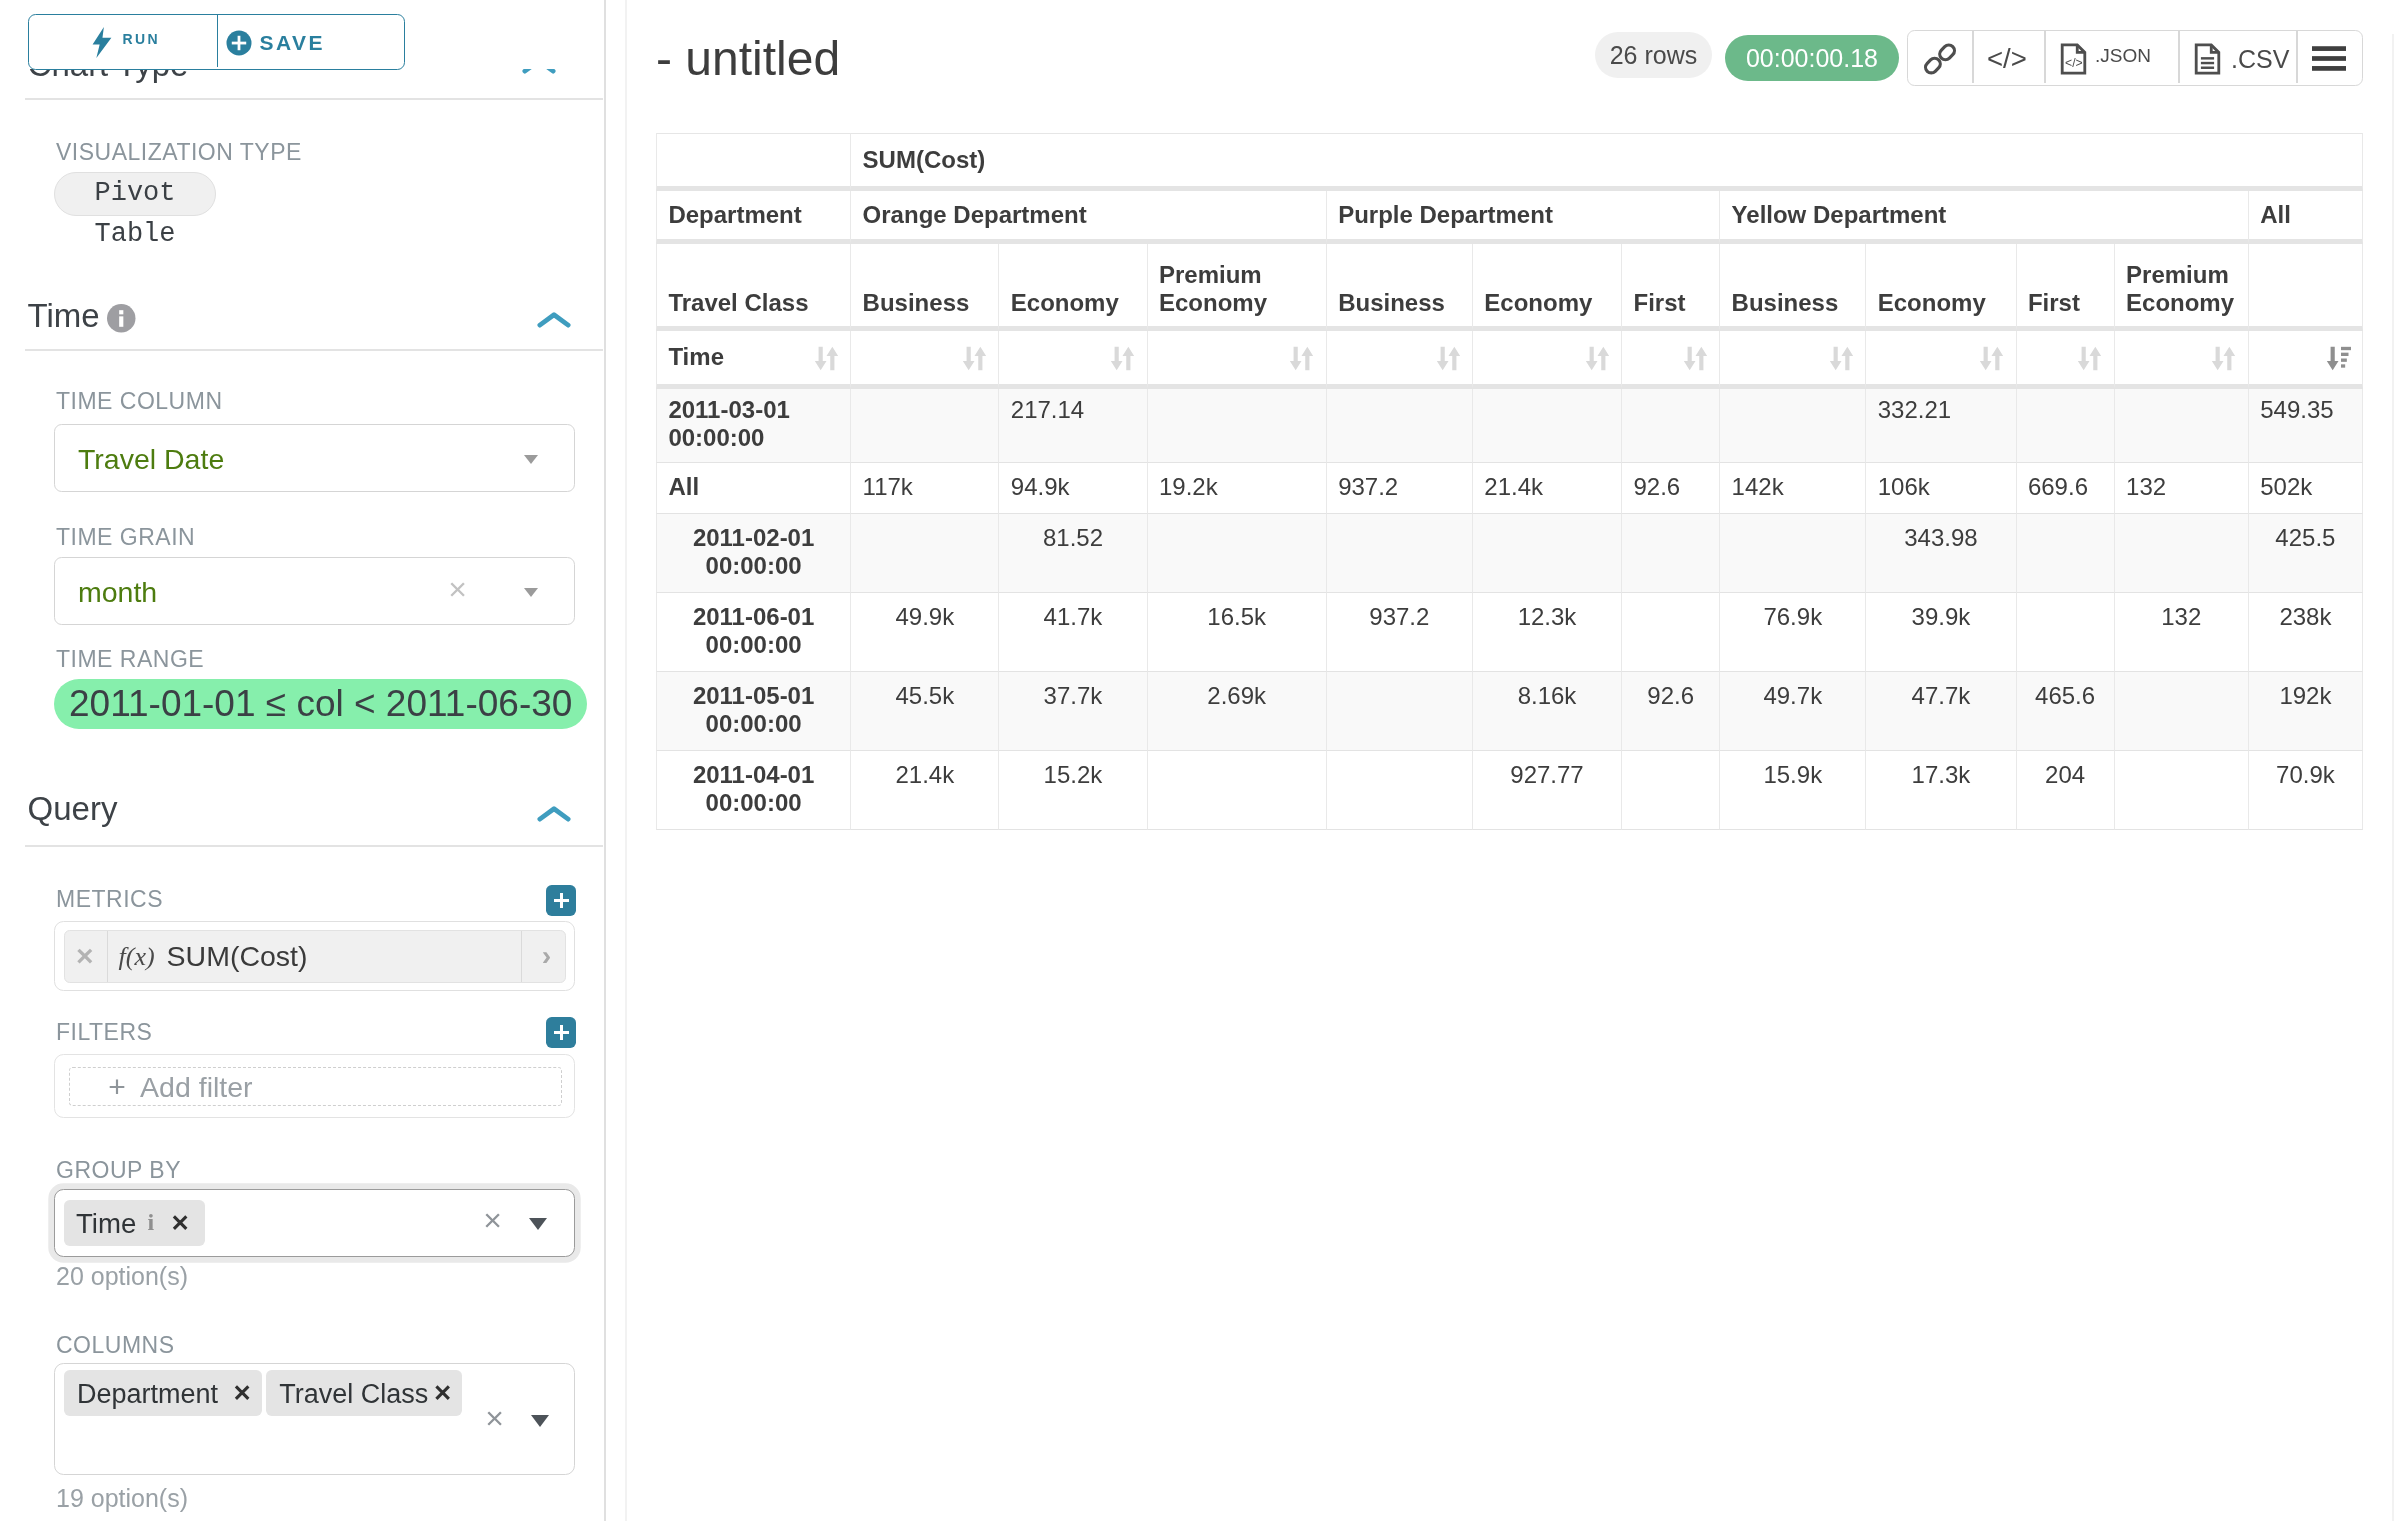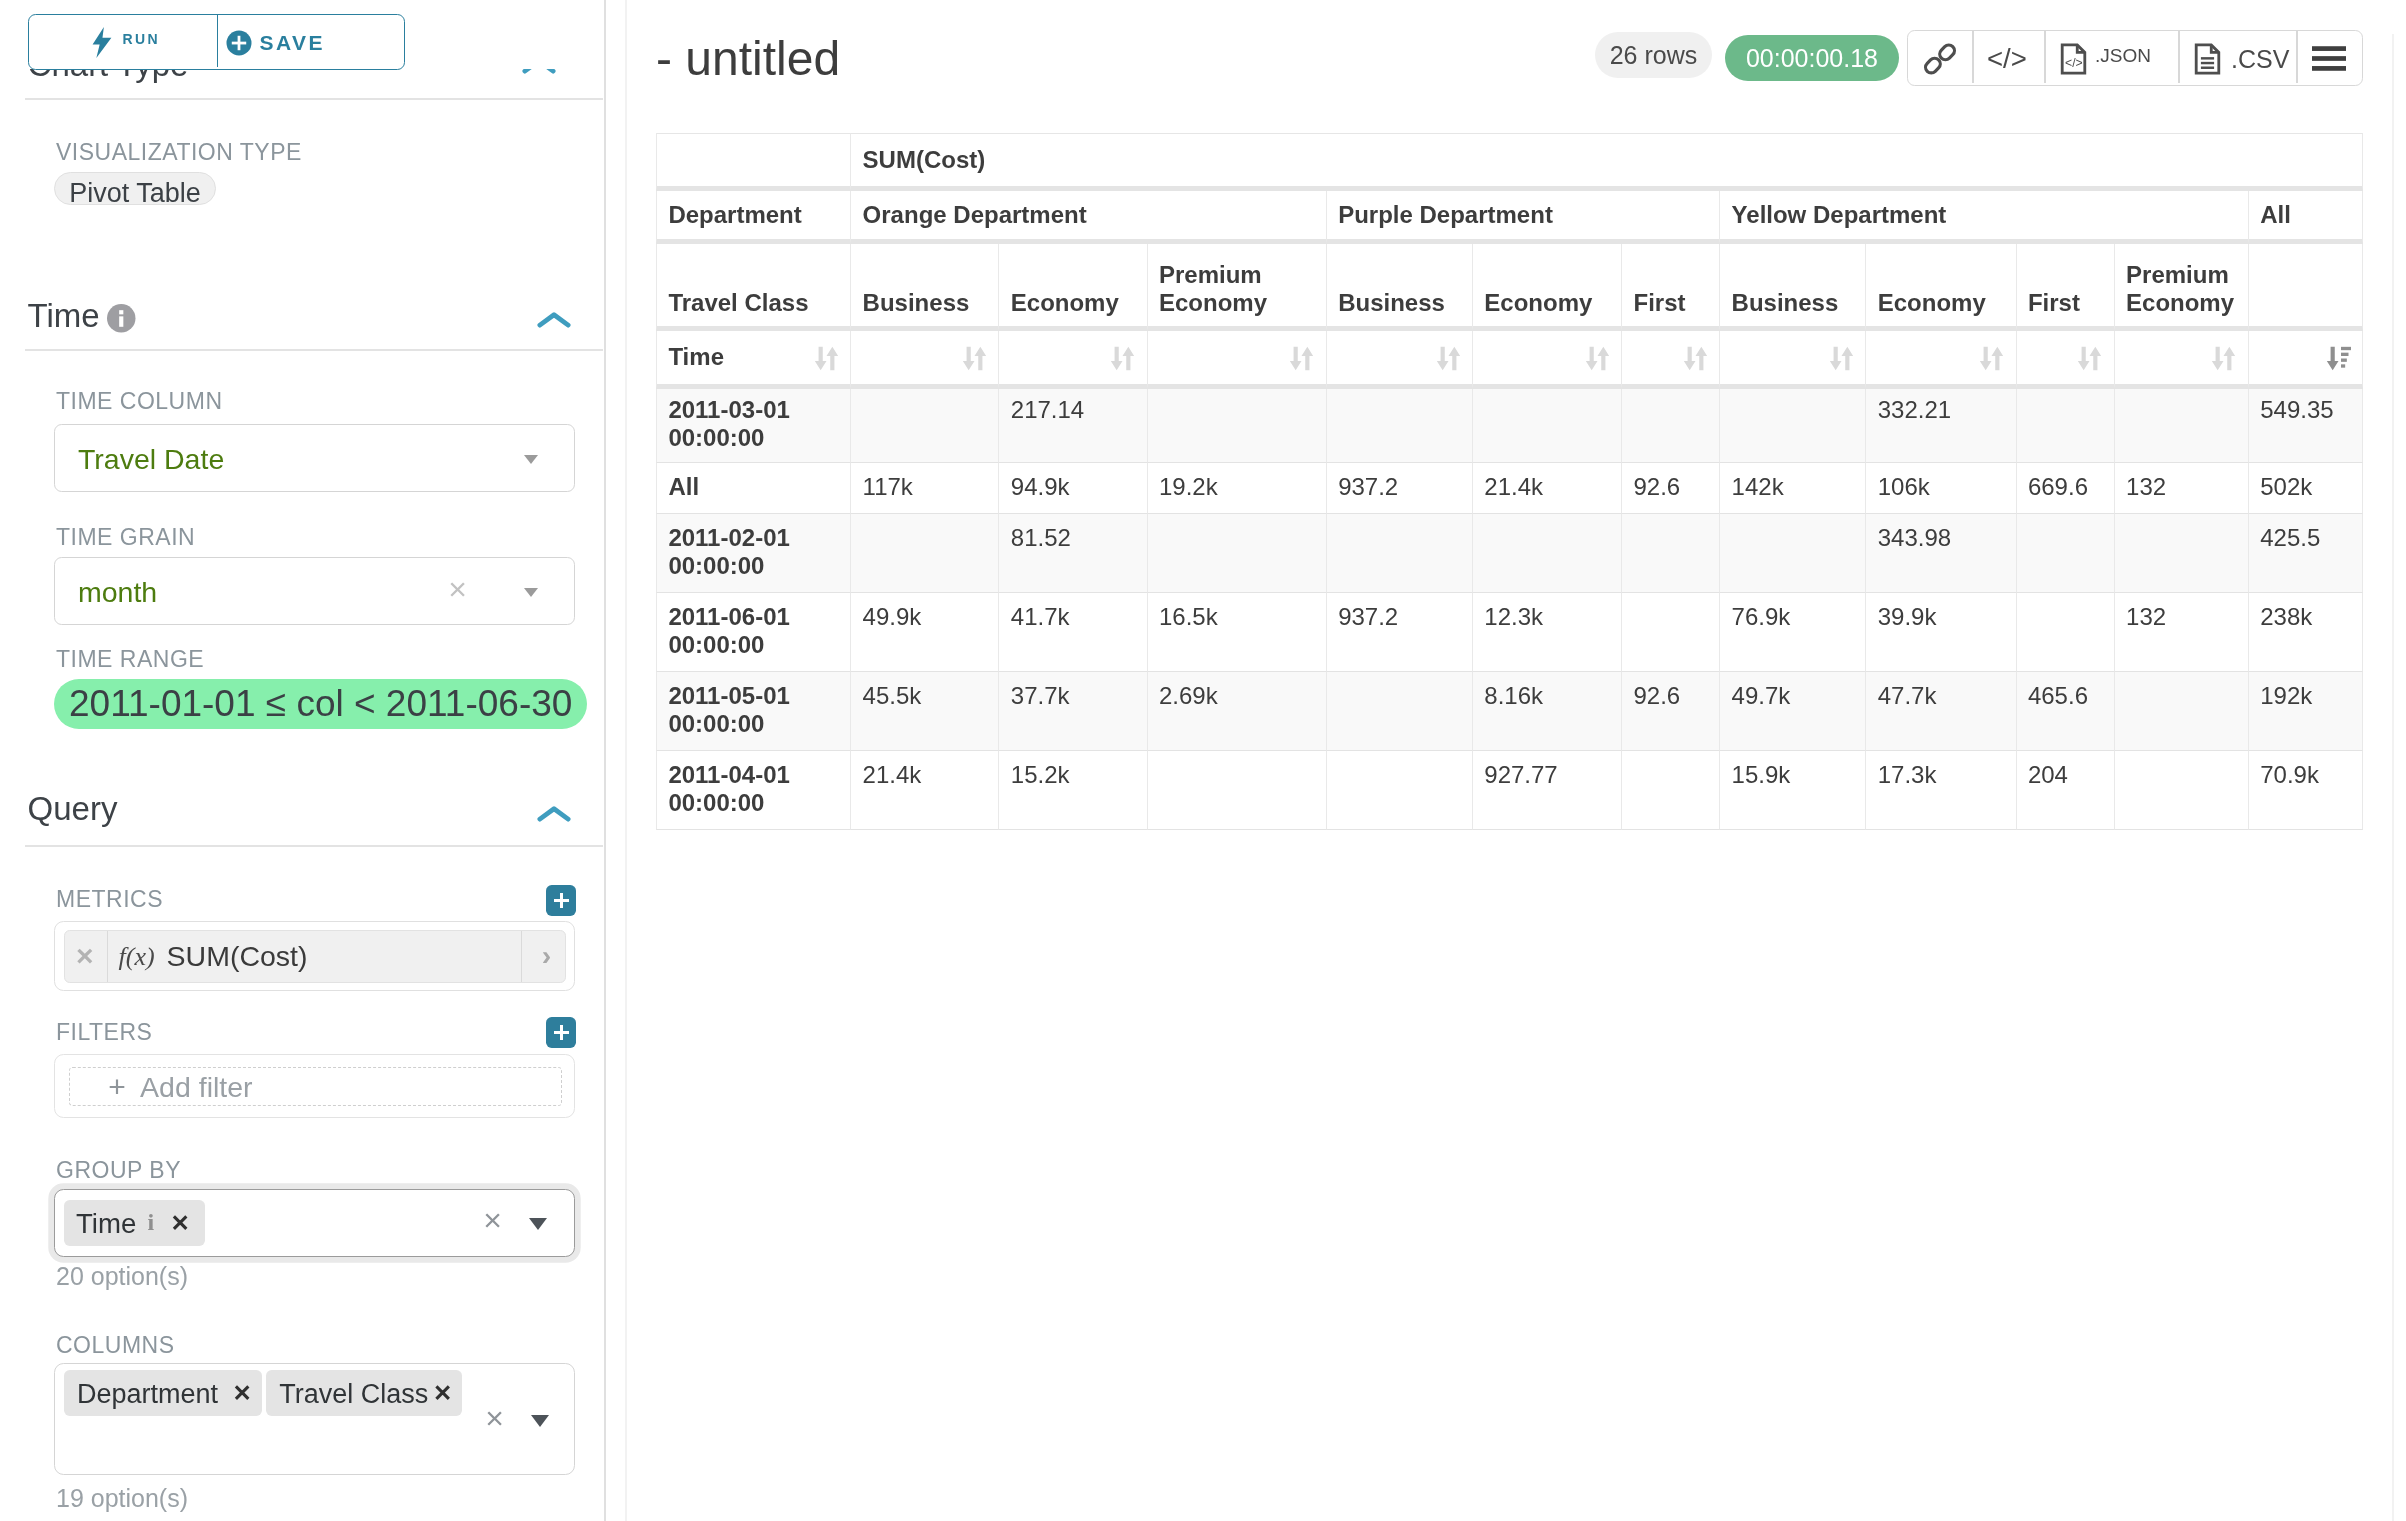--- a/index.html
+++ b/index.html
@@ -43,21 +43,21 @@
   padding:9.5px 11.4px; border-right:1.9px solid #e9e9e9; vertical-align:middle; overflow:hidden; }
 thead th { border-bottom:5.7px solid #e4e4e4; font-weight:700; }
 thead tr.r1 th { border-top:1.9px solid #e6e6e6; height:58px; }
 thead tr.r2 th { height:53px; }
 thead tr.r3 th { height:87px; vertical-align:bottom; }
 thead tr.r4 th { height:58px; }
 tbody th, tbody td { border-bottom:1px solid #e3e3e3; font-weight:400; vertical-align:top; line-height:28.5px; }
 tbody th { font-weight:700; }
 tbody tr.odd { background:#f9f9f9; }
 th.first, td.first { border-left:1.9px solid #e9e9e9; }
-tbody tr.two td, tbody tr.two th { height:79px; }
+tbody tr.two td, tbody tr.two th { height:79px;text-align:center; }
 tbody tr.first2 td, tbody tr.first2 th { height:74px; padding-top:6.7px; }
 tbody tr.one td, tbody tr.one th { height:51px; }
 .sorticon { float:right; margin-top:2.9px; }
 .sorticon svg { width:25px; height:27px; display:block; }
 </style>
 </head>
 <body>
 
 <div id="lp">
 
@@ -78,21 +78,21 @@
       <circle cx="13.5" cy="13.5" r="13" fill="#2a7f9e"></circle>
       <rect x="6" y="12.1" width="15" height="2.9" fill="#fff"></rect>
       <rect x="12.05" y="6" width="2.9" height="15" fill="#fff"></rect>
     </svg>
     <div class="abs" style="left:231px; top:16px; font-size:21px; font-weight:700; letter-spacing:2.4px; color:#2a7f9e;">SAVE</div>
   </div>
 
   <div class="hr" style="top:98px;"></div>
 
   <div class="label" style="top:139px;">VISUALIZATION TYPE</div>
-  <div class="pill" style="left:54px; top:172px; width:162px; height:33px; line-height:41px; text-align:center; font-size:27px; border:1px solid #e0e0e0; background:#f0f0f0;">Pivot Table</div>
+  <div class="pill" style="left:54px; top:172px; width:162px; height:44px; line-height:41px; text-align:center; font-size:27px; border:1px solid #e0e0e0; background:#f0f0f0;font-family:Liberation Mono, monospace;">Pivot Table</div>
 
   <div class="h2" style="top:297px;">Time</div>
   <svg class="chev" style="left:107px; top:304px;" width="28.5" height="28.5" viewBox="0 0 30 30">
     <circle cx="15" cy="15" r="15" fill="#9e9ea2"></circle>
     <rect x="12.8" y="6.5" width="4.4" height="4.4" fill="#fff"></rect>
     <rect x="12.8" y="13" width="4.4" height="11" fill="#fff"></rect>
   </svg>
   <svg class="chev" style="left:537px; top:311px;" width="34" height="17" viewBox="0 0 36 18">
     <polyline points="3,15 18,4 33,15" fill="none" stroke="#3f9dbf" stroke-width="5" stroke-linecap="round" stroke-linejoin="round"></polyline>
   </svg>

